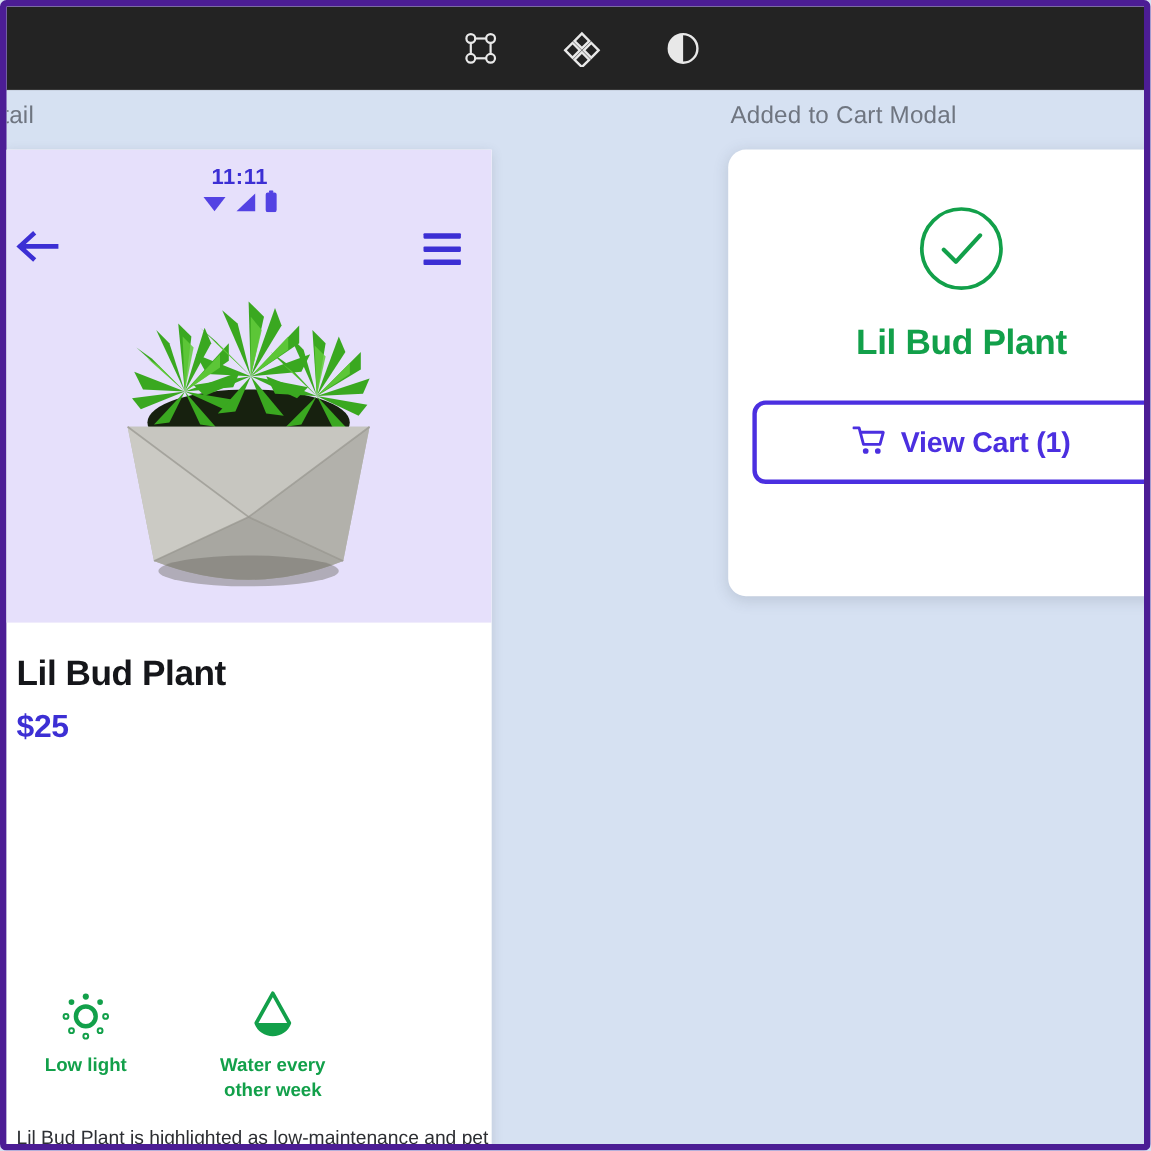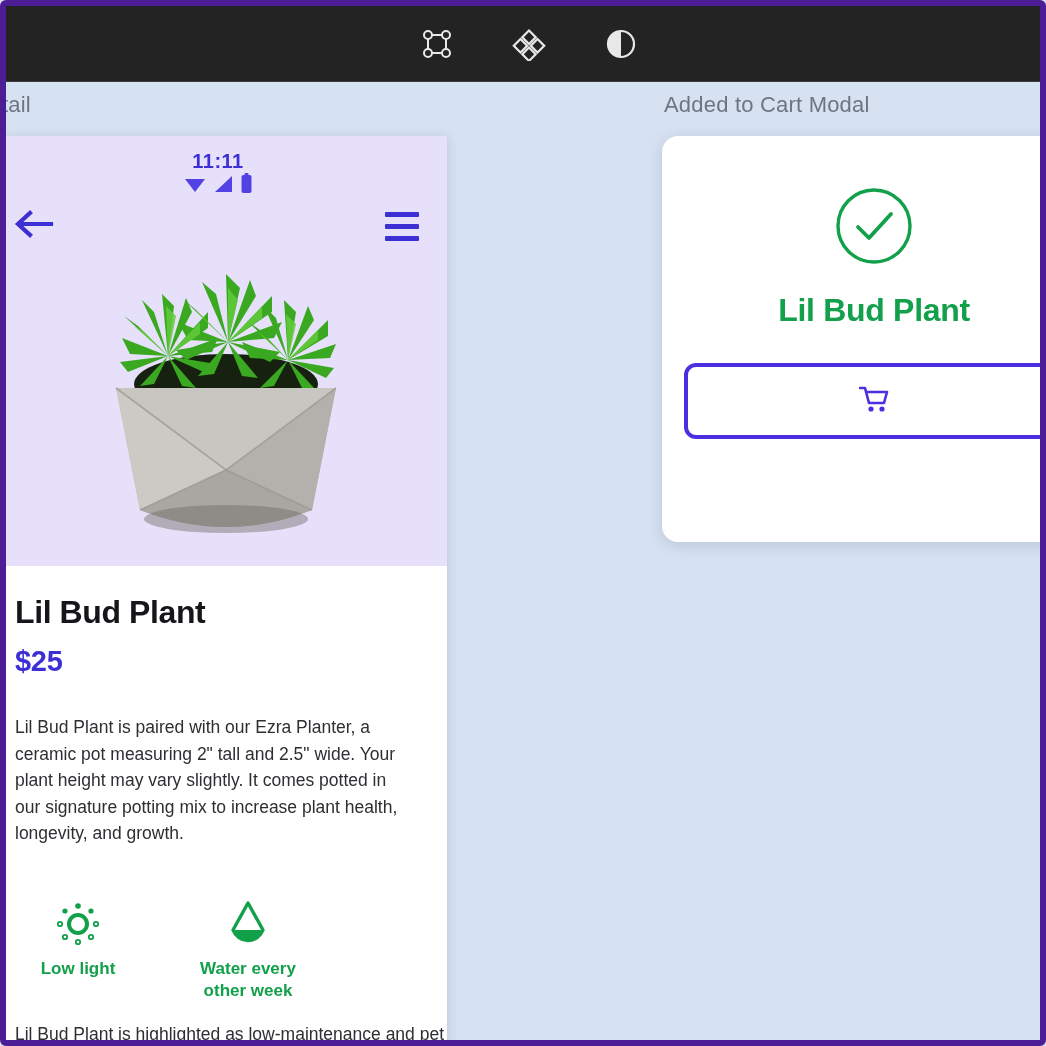--- a/index.html
+++ b/index.html
@@ -360,21 +360,20 @@
             <span></span>
             <span></span>
             <span></span>
           </span>
         </div>
       </div>
 
       <div class="info">
         <div class="prod-title">Lil Bud Plant</div>
         <div class="prod-price">$25</div>
-        <div class="prod-desc">Lil Bud Plant is paired with our Ezra Planter, a ceramic pot measuring 2" tall and 2.5" wide. Your plant height may vary slightly. It comes potted in our signature potting mix to increase plant health, longevity, and growth.</div>
       </div>
 
       <div class="features">
         <div class="feature">
           <div class="feature-icon">
             <svg width="52" height="52" viewBox="0 0 52 52">
               <circle cx="26" cy="26" r="9" fill="none" stroke="#12a04a" stroke-width="4"></circle>
               <circle cx="26" cy="8" r="2.8" fill="#12a04a"></circle>
               <circle cx="26" cy="44" r="2.2" fill="none" stroke="#12a04a" stroke-width="1.8"></circle>
               <circle cx="8" cy="26" r="2.2" fill="none" stroke="#12a04a" stroke-width="1.8"></circle>
@@ -412,17 +411,18 @@
       </span>
       <div class="modal-title">Lil Bud Plant</div>
       <div class="cart-btn">
         <span>
           <svg width="30" height="28" viewBox="0 0 30 28">
             <path d="M1 3 L6 3 L10 18 L25 18 L28 7 L7.5 7" fill="none" stroke="#4b2fe0" stroke-width="2.6" stroke-linecap="round" stroke-linejoin="round"></path>
             <circle cx="12" cy="24" r="2.6" fill="#4b2fe0"></circle>
             <circle cx="23" cy="24" r="2.6" fill="#4b2fe0"></circle>
           </svg>
         </span>
+        <span class="cart-btn-label">View Cart (1)</span>
       </div>
     </div>
 
   </div>
 </div>
 
 </body></html>

